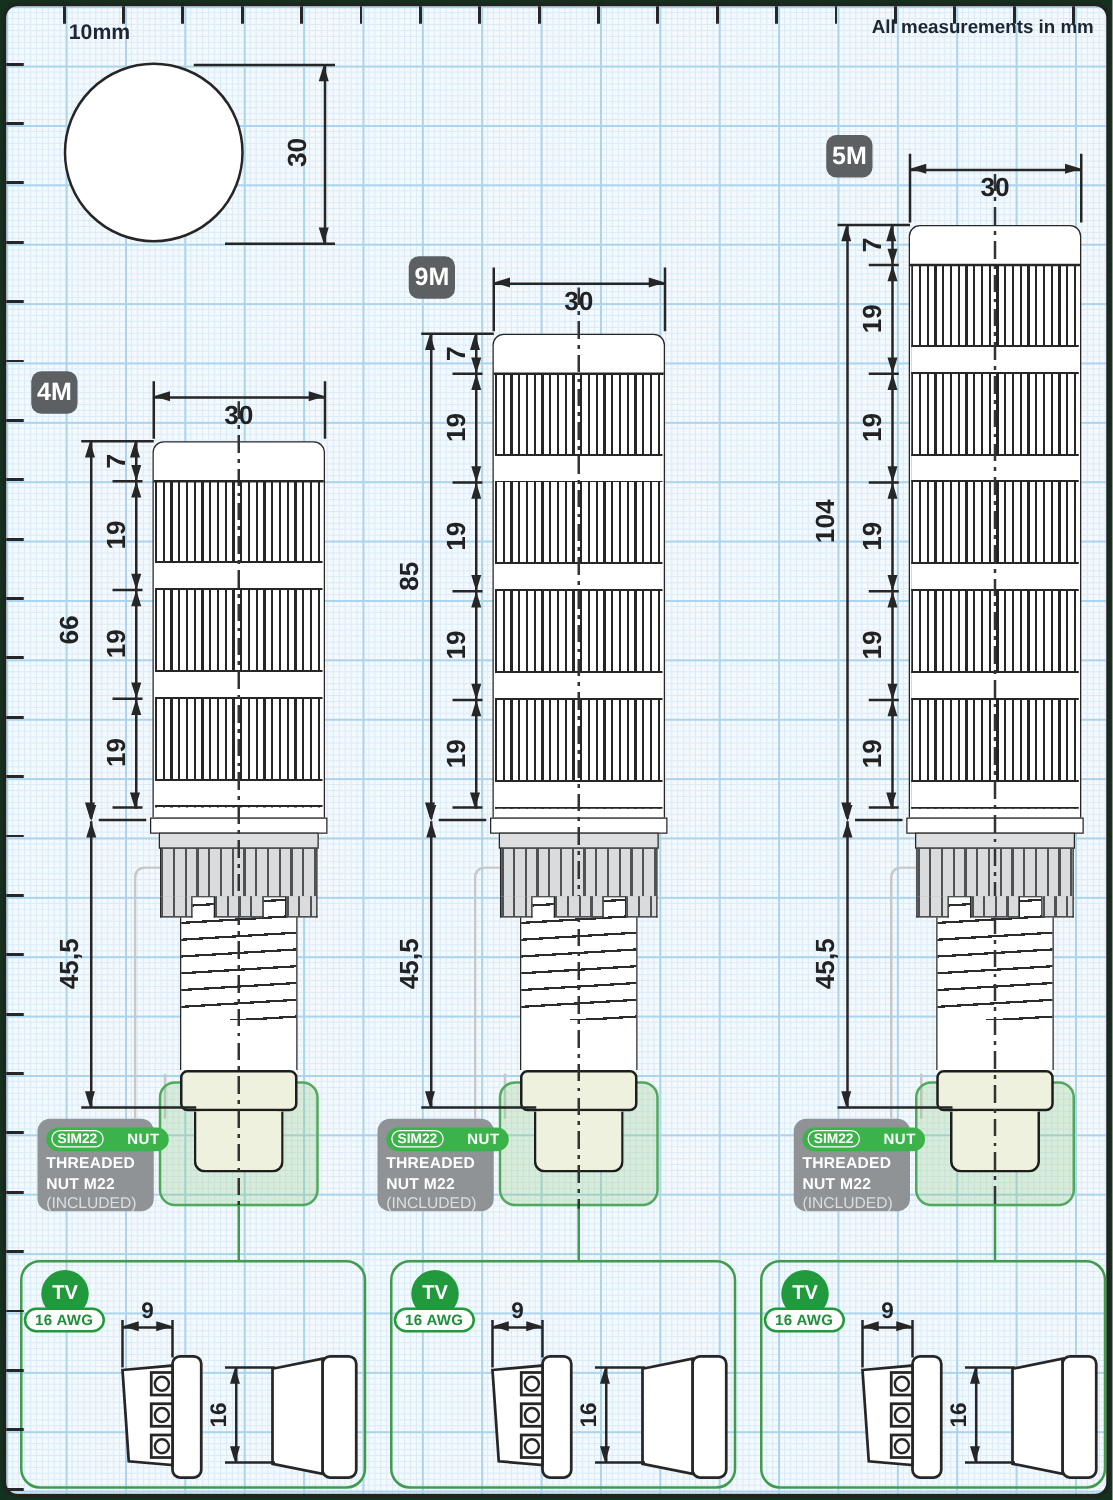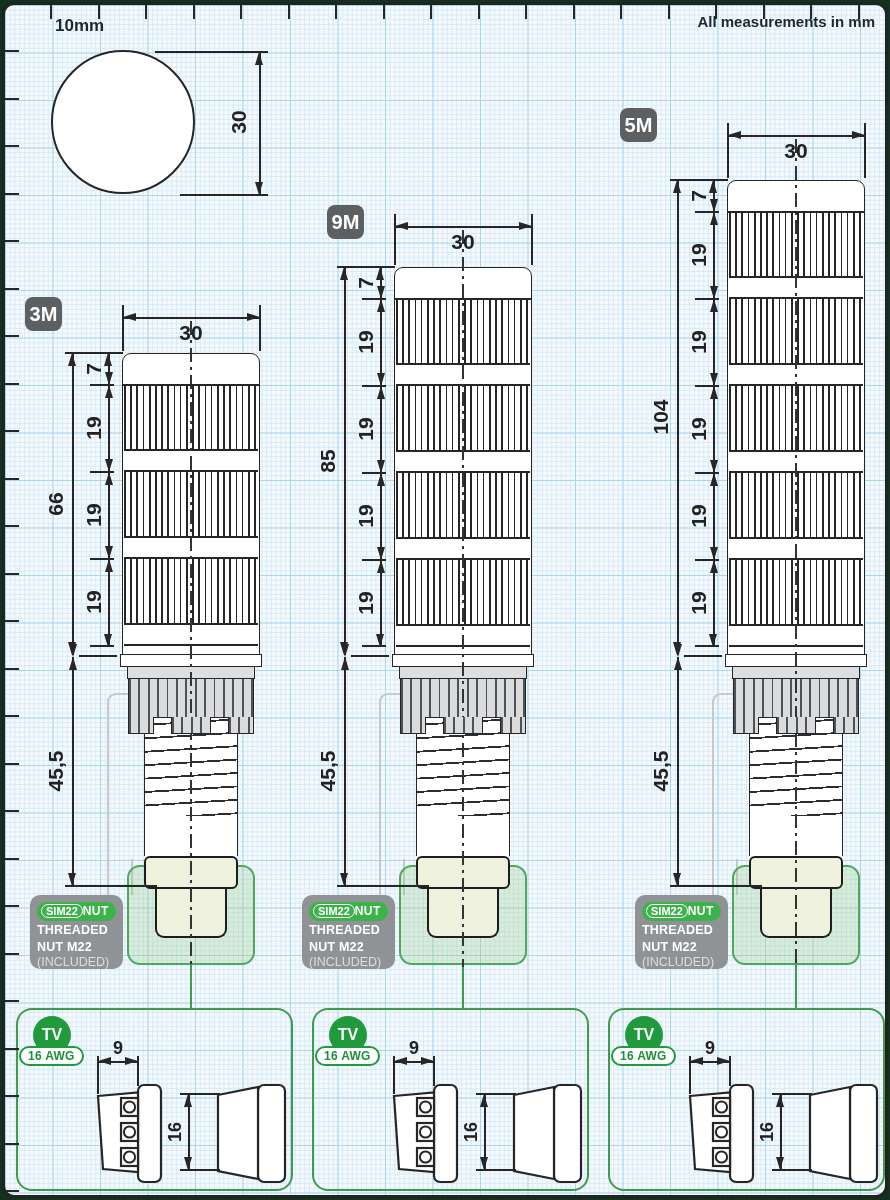--- a/index.html
+++ b/index.html
@@ -57,21 +57,21 @@
   .greenbox{position:absolute;box-sizing:border-box;border:2.5px solid #4fa95d;border-radius:13px;
     background:rgba(141,199,120,0.26);z-index:1;}
   .greenline{position:absolute;width:2.4px;background:#3f9c4d;z-index:1;}
   .callA{position:absolute;box-sizing:border-box;border-left:2px solid #c6c8c9;border-top:2px solid #c6c8c9;
     border-top-left-radius:9px;z-index:1;}
   .callB{position:absolute;width:2px;background:#c6c8c9;z-index:1;}
   .cline{position:absolute;width:1.4px;z-index:3;
     background:repeating-linear-gradient(180deg,#333 0 14px,transparent 14px 19px,#333 19px 22px,transparent 22px 27px);}
   .simbadge{position:absolute;width:93px;height:74px;background:#8f9396;border-radius:10px;z-index:5;
     box-sizing:border-box;padding:6px 0 0 7px;}
-  .simpill{display:inline-flex;align-items:flex-start;gap:0;background:#3cb24b;border-radius:12px;padding:2.5px 7px 2.5px 4px;}
+  .simpill{display:inline-flex;align-items:flex-start;gap:19px;background:#3cb24b;border-radius:12px;padding:2.5px 7px 2.5px 4px;}
   .simoval{border:1.6px solid #fff;border-radius:10px;padding:0 4px;font:700 11px "Liberation Sans",sans-serif;color:#fff;}
   .simnut{font:700 12px "Liberation Sans",sans-serif;color:#fff;letter-spacing:.4px;}
   .siml1{font:700 12.5px "Liberation Sans",sans-serif;color:#fff;margin-top:2.5px;letter-spacing:.2px;}
   .siml2{font:400 12.5px "Liberation Sans",sans-serif;color:#dcdedf;margin-top:1px;}
   .lens{position:absolute;box-sizing:border-box;background:#fff;border:2.2px solid #262626;border-radius:50%;z-index:2;}
   .tvbox{position:absolute;top:1003px;width:277px;height:183px;box-sizing:border-box;
     border:2.4px solid #3f9c4d;border-radius:16px;z-index:2;}
   .tvcircle{position:absolute;width:38px;height:38px;border-radius:50%;background:#209a3c;color:#fff;
     font:700 16px "Liberation Sans",sans-serif;display:flex;align-items:center;justify-content:center;z-index:1;}
   .tvpill{position:absolute;box-sizing:border-box;background:#fff;border:2.2px solid #209a3c;border-radius:10px;
@@ -90,21 +90,21 @@
     <div class="lens" style="left:46px;top:45px;width:144px;height:144px;"></div>
     <div class="hl" style="left:150px;top:46px;width:113px;"></div>
     <div class="hl" style="left:175px;top:189px;width:88px;"></div>
     <div class="vl" style="left:254px;top:47px;height:143px;"></div>
     <div class="au" style="left:250px;top:47px;"></div>
     <div class="ad" style="left:250px;top:177px;"></div>
     <div class="vdim" style="left:234px;top:117px;">30</div>
   </div>
 
   <div>
-    <div class="mbadge" style="left:20px;top:292px;">3M</div>
+    <div class="mbadge" style="left:20px;top:292px;">4M</div>
     <div class="vl" style="left:117px;top:300px;height:46px;"></div>
     <div class="vl" style="left:254px;top:300px;height:46px;"></div>
     <div class="hl" style="left:118px;top:312px;width:137px;"></div>
     <div class="al" style="left:118px;top:308px;"></div>
     <div class="ar" style="left:242px;top:308px;"></div>
     <div class="hdim" style="left:164px;top:316px;width:44px;">30</div>
     <div class="cline" style="left:185.4px;top:316px;height:646px;"></div>
     <div class="callA" style="left:102px;top:688px;width:22px;height:202px;"></div>
     <div class="callB" style="left:126px;top:854px;height:36px;"></div>
     <div class="body-out" style="left:117px;top:348px;width:138px;height:302px;"></div>
@@ -217,21 +217,21 @@
           <span class="simoval">SIM22</span>
           <span class="simnut">NUT</span>
         </div>
       <div class="siml1">THREADED</div>
       <div class="siml1">NUT M22</div>
       <div class="siml2">(INCLUDED)</div>
     </div>
   </div>
 
   <div>
-    <div class="mbadge" style="left:615px;top:103px;">5M</div>
+    <div class="mbadge" style="left:656px;top:103px;">5M</div>
     <div class="vl" style="left:722px;top:118px;height:55px;"></div>
     <div class="vl" style="left:859px;top:118px;height:55px;"></div>
     <div class="hl" style="left:723px;top:130px;width:137px;"></div>
     <div class="al" style="left:723px;top:126px;"></div>
     <div class="ar" style="left:847px;top:126px;"></div>
     <div class="hdim" style="left:769px;top:134px;width:44px;">30</div>
     <div class="cline" style="left:790.4px;top:134px;height:828px;"></div>
     <div class="callA" style="left:707px;top:688px;width:22px;height:202px;"></div>
     <div class="callB" style="left:731px;top:854px;height:36px;"></div>
     <div class="body-out" style="left:722px;top:175px;width:138px;height:475px;"></div>

